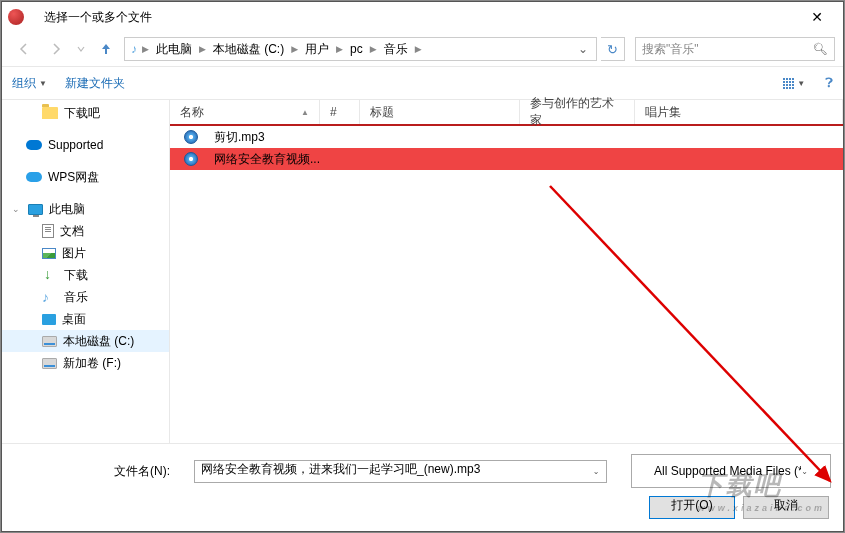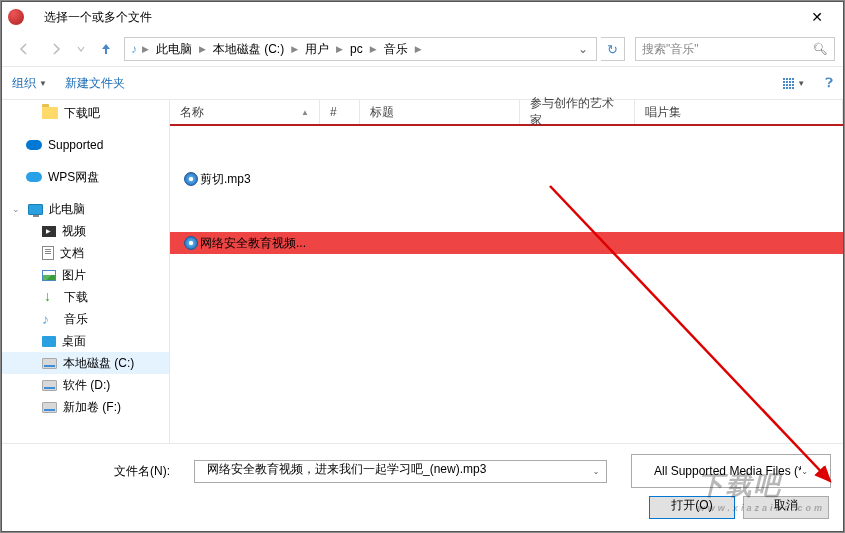--- a/index.html
+++ b/index.html
@@ -66,30 +66,30 @@
 .headers { height: 26px; display: flex; align-items: center; border-bottom: 2px solid #b91c1c; font-size: 12px; color: #444; }
 .headers .col { padding: 0 10px; border-right: 1px solid #e8e8e8; height: 100%; display: flex; align-items: center; gap: 4px; }
 .headers .col .sort { font-size: 8px; color: #888; }
 .col-name { width: 150px; }
 .col-num { width: 40px; }
 .col-title { width: 160px; }
 .col-artist { width: 115px; }
 .col-album { flex: 1; }
 
 .files { flex: 1; position: relative; }
-.file-row { height: 22px; display: flex; align-items: center; font-size: 12px; padding-left: 14px; gap: 2px; margin-top: 42px; }
+.file-row { height: 22px; display: flex; align-items: center; font-size: 12px; padding-left: 14px; gap: 16px; }
 .file-row.sel { background: #ef4444; }
 .wmp-icon { width: 14px; height: 14px; border-radius: 50%; background: radial-gradient(circle at 50% 50%, #fff 20%, #4fa8e8 30%, #2a6bb5 80%); border: 1px solid #1a5a9c; }
 
 .arrow-overlay { position: absolute; pointer-events: none; }
 
 .footer { border-top: 1px solid #e8e8e8; padding: 10px 12px 12px; }
 .fn-row { display: flex; align-items: center; gap: 24px; margin-bottom: 8px; font-size: 12px; }
 .fn-label { padding-left: 100px; }
-.fn-input { flex: 1; height: 23px; border: 1px solid #aaa; padding: 0 12px; font-size: 12px; background: #fff; position: relative; }
+.fn-input { flex: 1; height: 23px; border: 1px solid #aaa; padding: 0 6px; font-size: 12px; background: #fff; position: relative; }
 .fn-input .dd-btn { position: absolute; right: 1px; top: 1px; bottom: 1px; width: 18px; display: flex; align-items: center; justify-content: center; color: #555; font-size: 8px; }
 .filter { width: 200px; height: 34px; border: 1px solid #aaa; font-size: 12px; display: flex; align-items: center; padding: 0 22px; }
 .filter .txt { flex: 1; white-space: nowrap; overflow: hidden; }
 .filter .dd-btn { font-size: 8px; color: #555; }
 .btn-row { display: flex; justify-content: flex-end; gap: 8px; padding-right: 2px; }
 .btn { width: 86px; height: 23px; border: 1px solid #aaa; background: #e1e1e1; font-size: 12px; display: flex; align-items: flex-start; justify-content: center; }
 .btn.primary { border: 1px solid #0078d4; }
 
 .watermark { position: absolute; right: 20px; bottom: 20px; font-size: 26px; font-weight: bold; color: rgba(0,0,0,0.28); letter-spacing: 2px; font-style: italic; pointer-events: none; }
 .watermark .sub { font-size: 9px; display: block; letter-spacing: 3px; text-align: right; }
@@ -203,24 +203,20 @@
           <span class="fi wps"></span>
           <span>WPS网盘</span>
         </div>
         <div style="height: 10px;"></div>
         <div class="tree-item">
           <span class="exp">⌄</span>
           <span class="fi monitor"></span>
           <span>此电脑</span>
         </div>
         <div class="tree-item sub">
-          <span class="fi video"></span>
-          <span>视频</span>
-        </div>
-        <div class="tree-item sub">
           <span class="fi doc"></span>
           <span>文档</span>
         </div>
         <div class="tree-item sub">
           <span class="fi pic"></span>
           <span>图片</span>
         </div>
         <div class="tree-item sub">
           <span class="fi dl"></span>
           <span>下载</span>
@@ -229,24 +225,20 @@
           <span class="fi music">♪</span>
           <span>音乐</span>
         </div>
         <div class="tree-item sub">
           <span class="fi desk"></span>
           <span>桌面</span>
         </div>
         <div class="tree-item sub sel">
           <span class="fi disk"></span>
           <span>本地磁盘 (C:)</span>
-        </div>
-        <div class="tree-item sub">
-          <span class="fi disk"></span>
-          <span>软件 (D:)</span>
         </div>
         <div class="tree-item sub">
           <span class="fi disk"></span>
           <span>新加卷 (F:)</span>
         </div>
       </div>
 
     <div class="main">
       <div class="headers">
         <div class="col col-name">

